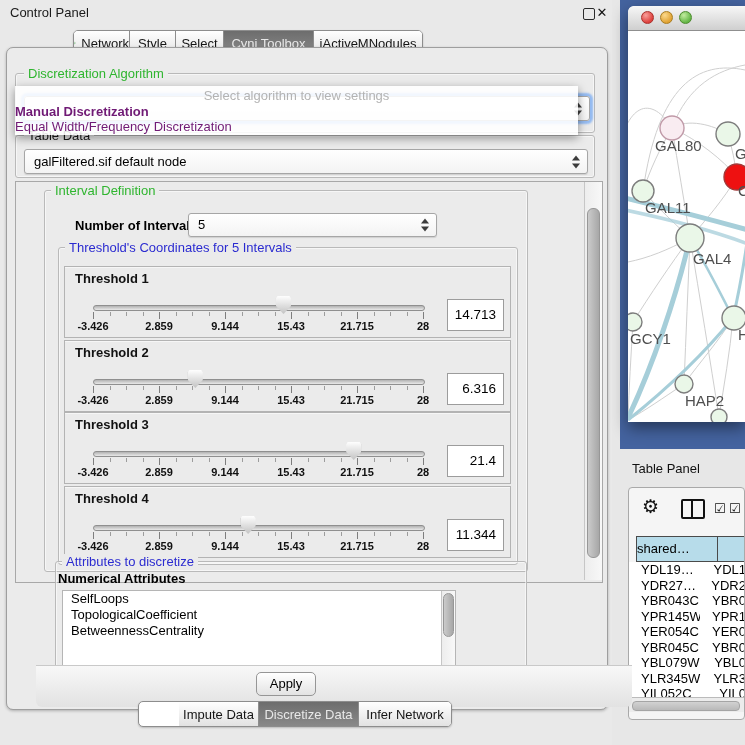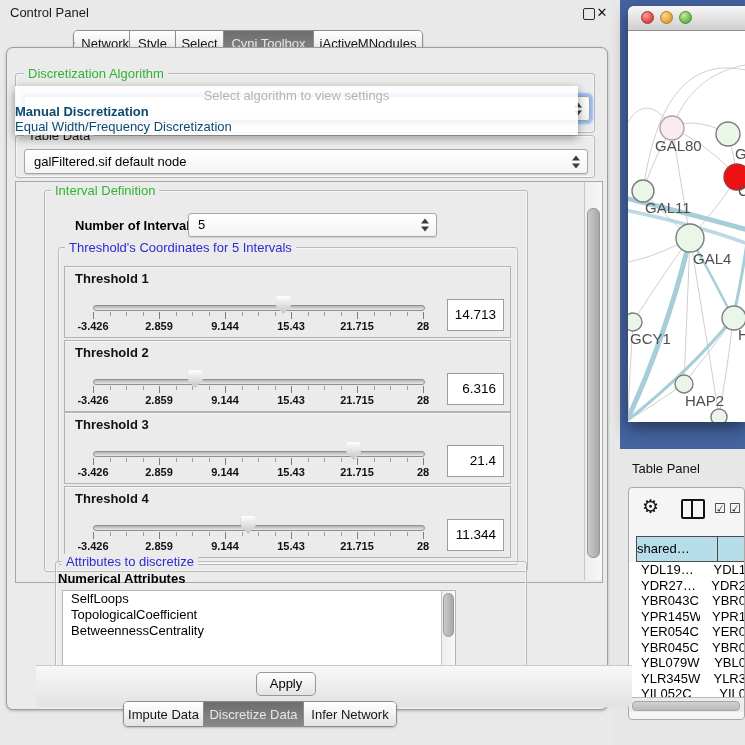--- a/index.html
+++ b/index.html
@@ -12,42 +12,42 @@
   #cp-titlebar{left:0;top:0;width:612px;height:26px;}
   #cp-title{left:10px;top:0;line-height:25px;font-size:13px;color:#1a1a1a;}
   #float-icon{right:17px;top:8px;width:10px;height:10px;border:1.5px solid #2b2b2b;border-radius:2px;}
   #close-icon{right:3px;top:4px;width:14px;height:18px;font-size:13px;font-weight:700;color:#111;text-align:center;line-height:18px;font-family:"DejaVu Sans",sans-serif;}
 
   .seg-group{display:flex;border:1px solid #8d8d8d;border-radius:5px;overflow:hidden;box-shadow:0 1px 2px rgba(0,0,0,.2);background:#fff;}
   .seg{display:flex;align-items:center;justify-content:center;font-size:13px;color:#151515;background:linear-gradient(#ffffff,#e2e2e2);border-right:1px solid #8d8d8d;box-sizing:border-box;}
   .seg:last-child{border-right:none;}
   .seg.sel{background:linear-gradient(#6d6d6d,#898989);color:#e8e8e8;align-items:center;}
   #cp-tabs{left:73px;top:30px;height:24px;}
-  #cp-bottom-tabs{left:123px;top:701px;height:24px;z-index:8;}
+  #cp-bottom-tabs{left:138px;top:701px;height:24px;z-index:8;padding-left:40px;}
   .net-tab-icon{margin-right:5px;}
 
   #cp-body{left:6px;top:47px;width:600px;height:661px;background:#ebebeb;border:1px solid #9e9e9e;border-radius:7px;box-shadow:0 1px 3px rgba(0,0,0,.25);}
 
   .group{border:1px solid #b9b9b9;border-radius:3px;box-shadow:inset 0 0 0 1px rgba(255,255,255,.55);}
   .glabel{position:absolute;top:-8px;left:8px;background:#ebebeb;padding:0 4px;font-size:13px;white-space:nowrap;}
   .glabel.green{color:#2fb52f;}
   .glabel.blue{color:#2b2bd0;}
   .glabel.black{color:#1a1a1a;}
 
   .combo{background:linear-gradient(#ffffff,#f3f3f3);border:1px solid #a6a6a6;border-radius:3px;box-shadow:0 1px 1px rgba(0,0,0,.12);}
   .ctext{position:absolute;left:9px;top:0;font-size:13px;white-space:nowrap;color:#000;}
   .combo.focus{box-shadow:0 0 2px 3px rgba(100,160,245,.65);}
   .spin{position:absolute;right:6px;top:50%;width:9px;height:13px;transform:translateY(-50%);}
   .spin:before{content:"";position:absolute;left:0;top:0;border-left:4.5px solid transparent;border-right:4.5px solid transparent;border-bottom:5px solid #3c3c3c;}
   .spin:after{content:"";position:absolute;left:0;bottom:0;border-left:4.5px solid transparent;border-right:4.5px solid transparent;border-top:5px solid #3c3c3c;}
 
   
   #algo-overlay{left:8px;top:38px;width:563px;height:49px;background:rgba(255,255,255,.88);box-shadow:0 3px 9px rgba(0,0,0,.4);z-index:6;}
   #algo-placeholder{display:block;text-align:center;font-size:13px;color:#b3b3b3;line-height:17px;margin-top:1px;}
-  .algo-option{display:block;font-size:13px;line-height:15px;color:#0c4a6e;}
+  .algo-option{display:block;font-size:13px;line-height:15px;color:#701a75;}
   .algo-option.first{font-weight:700;}
 
   
   #scrollpane{left:8px;top:133px;width:586px;height:400px;border:1px solid #a8a8a8;background:#ebebeb;overflow:hidden;}
   .vscroll-track{background:linear-gradient(to right,#ededed,#f8f8f8);border-left:1px solid #c6c6c6;}
   .vscroll-thumb{position:absolute;left:2px;width:11px;background:linear-gradient(to right,#cbcbcb,#a7a7a7);border:1px solid #979797;border-radius:6px;}
 
   .threshold-panel{position:absolute;left:5px;width:445px;height:70px;border:1px solid #b3b3b3;background:#ebebeb;box-shadow:inset 0 1px 0 #f6f6f6;}
   .th-title{position:absolute;left:10px;top:4px;font-size:13px;font-weight:700;color:#111;}
   .track{position:absolute;left:28px;top:38px;width:330px;height:4px;background:linear-gradient(#b2b2b2,#e9e9e9);border:1px solid #8f8f8f;border-radius:3px;}

